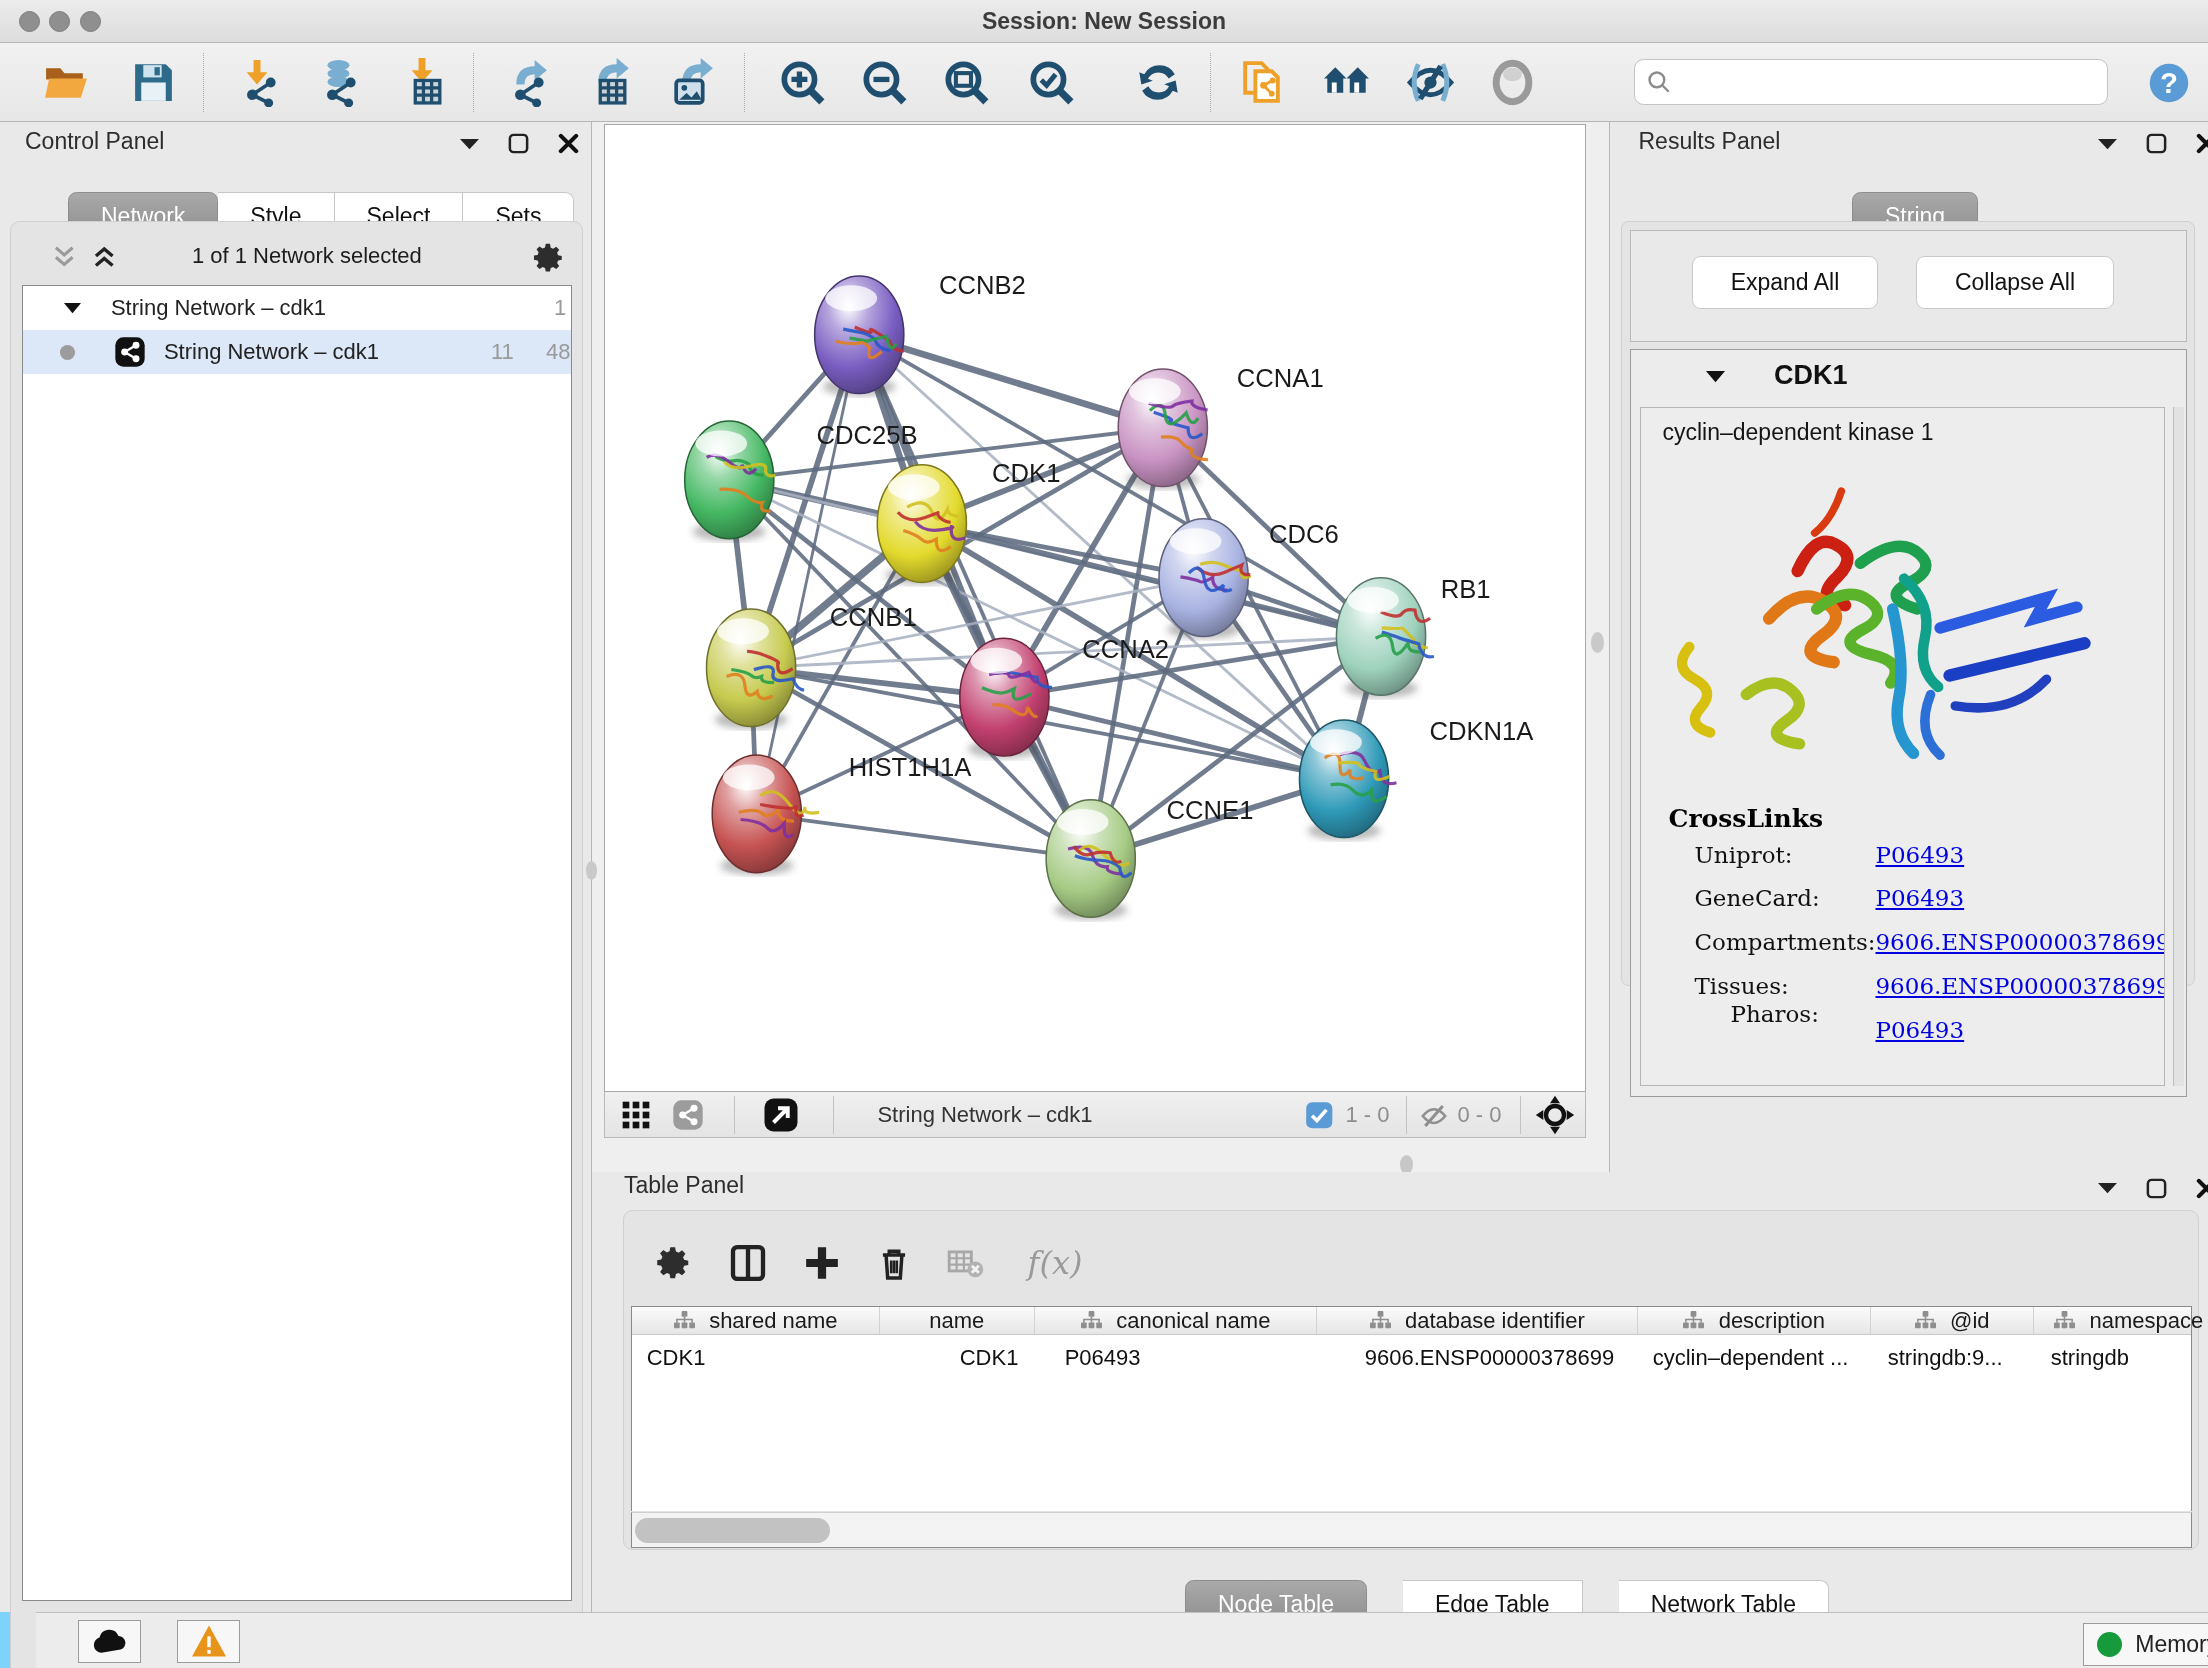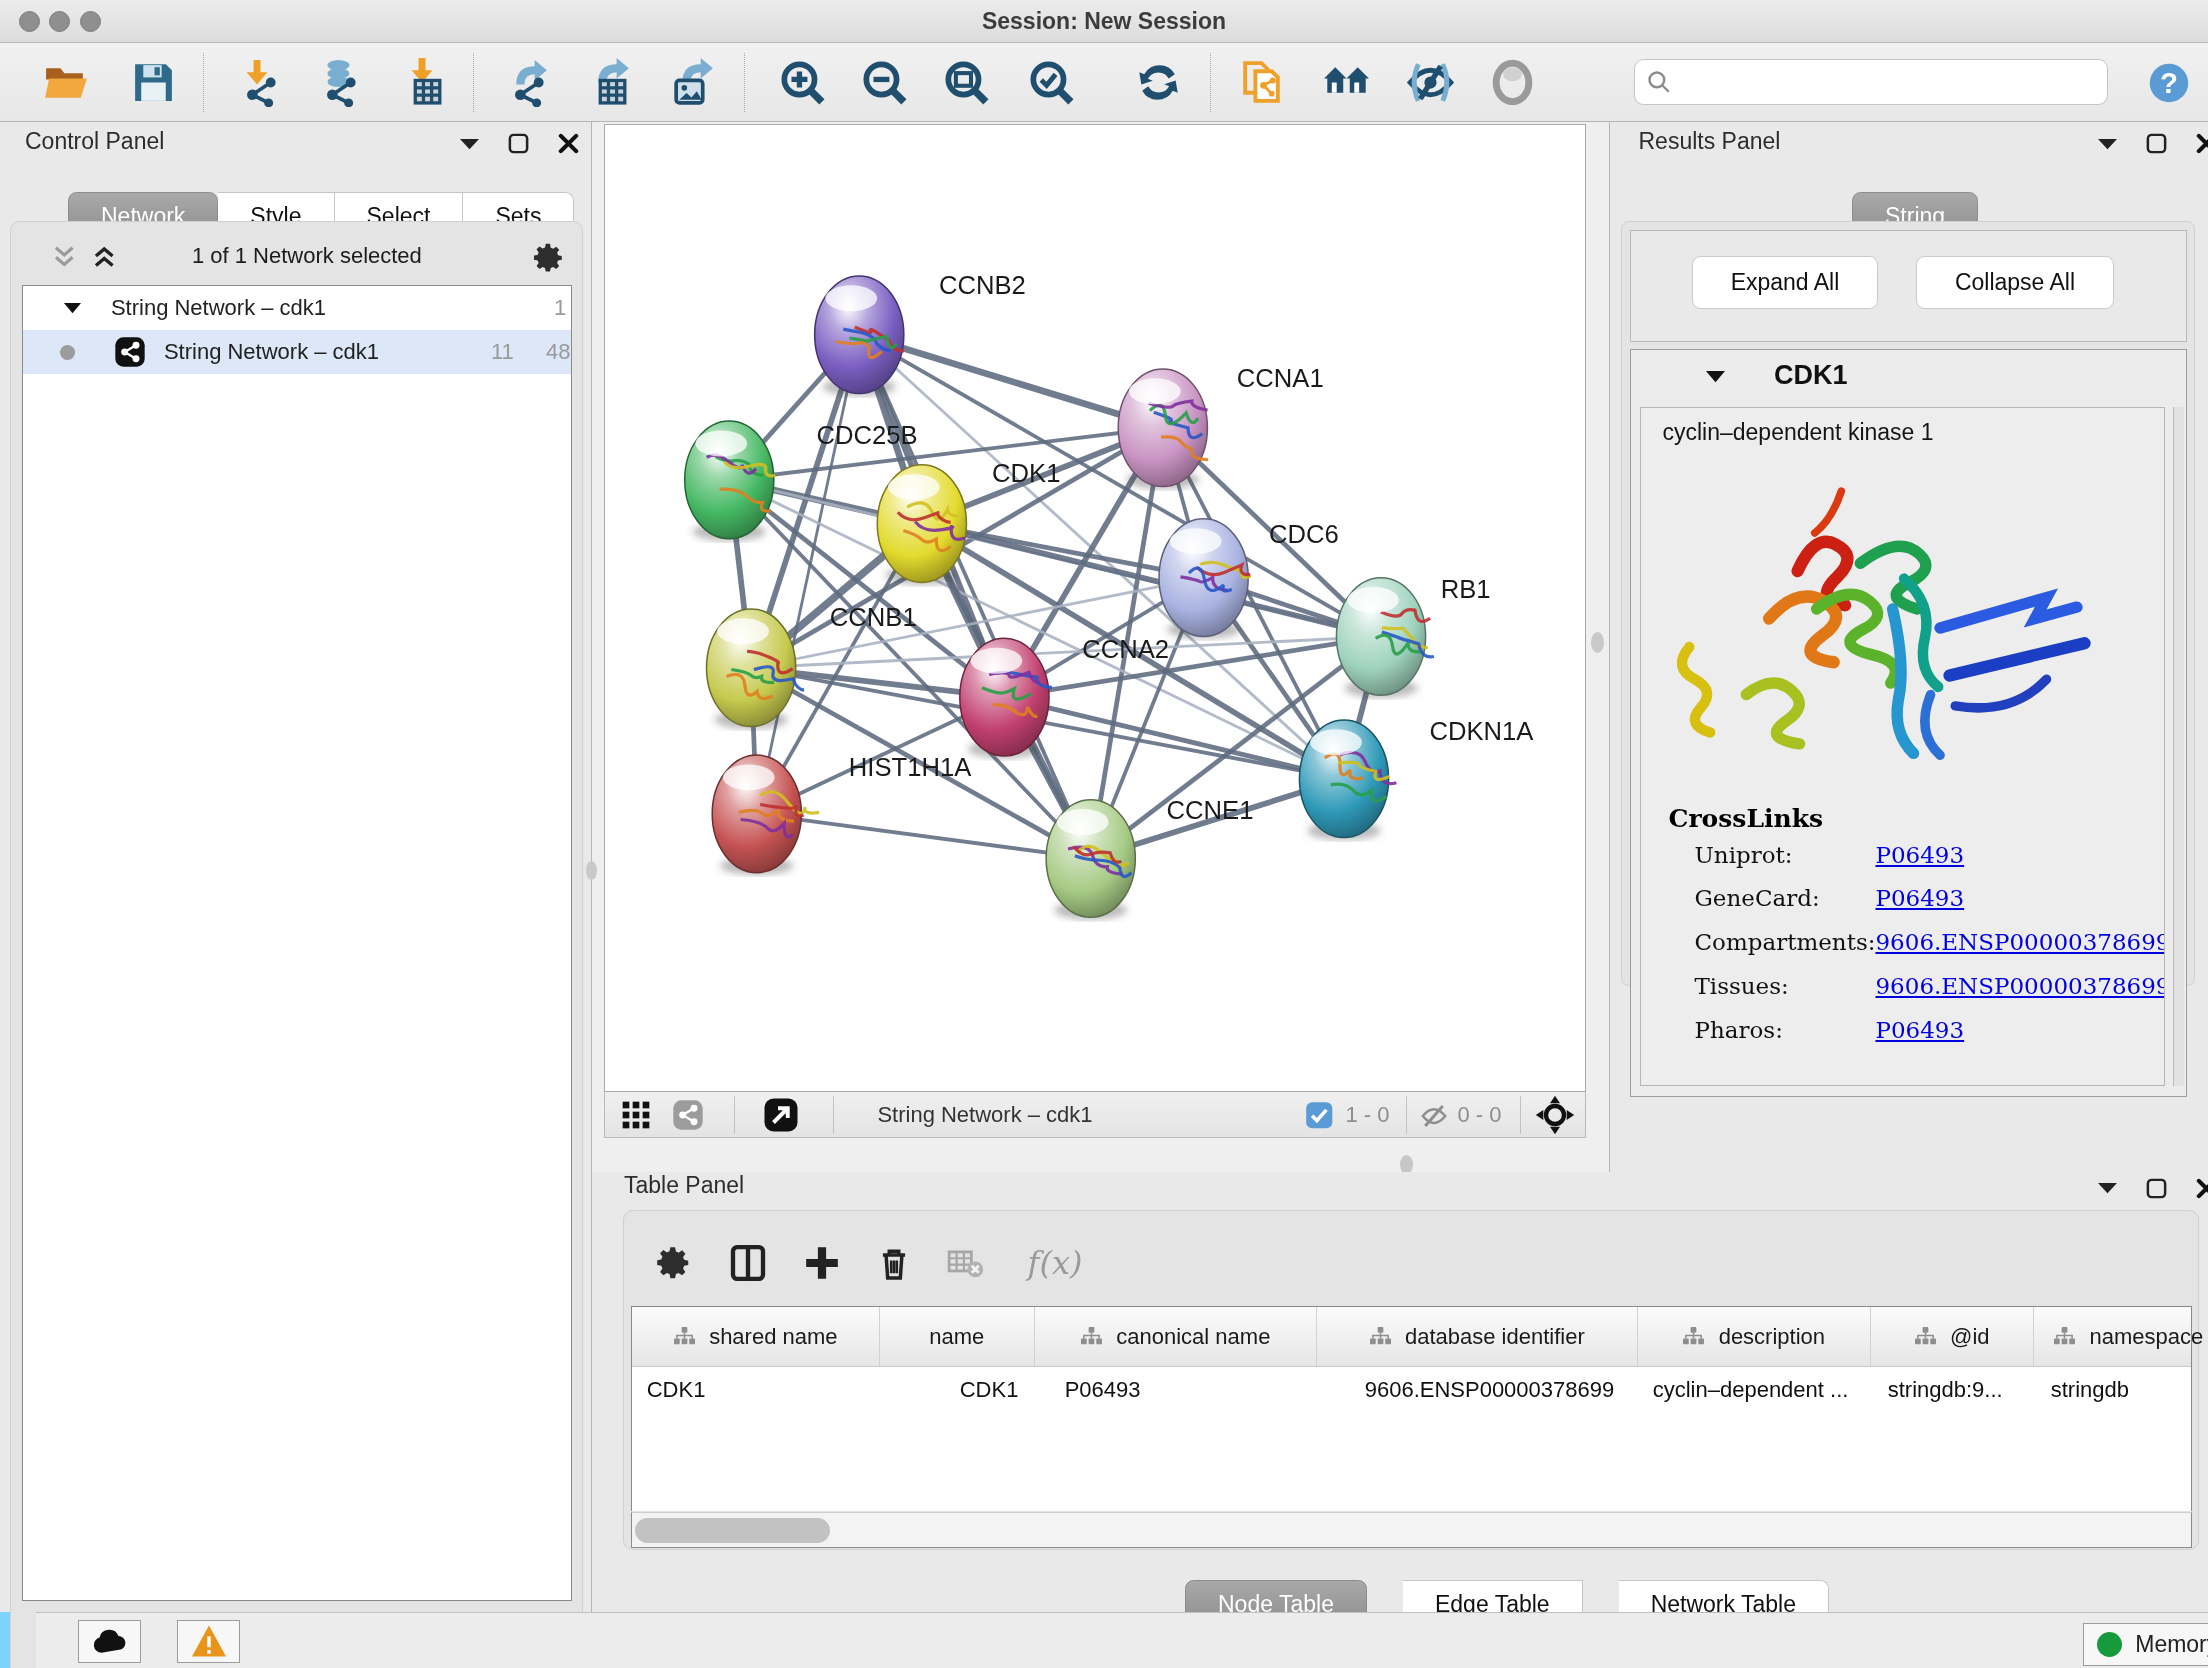--- a/index.html
+++ b/index.html
@@ -83,21 +83,21 @@
   .xl-val{position:absolute;left:181px;font-family:"DejaVu Serif",serif;font-size:23px;}
   .xl-val a{color:#0000e0;text-decoration:underline;}
   #rp-scroll{position:absolute;right:1.9px;top:57px;width:11.4px;height:679px;background:#e2e2e2;border-left:1px solid #bbb;}
   
   #table-panel{position:absolute;left:592px;top:1172px;width:1617px;height:440px;background:#e9e9e9;}
   #tp-card{position:absolute;left:31px;top:38px;width:1576px;height:340px;
     background:#e4e4e4;border:1px solid #d0d0d0;border-radius:9.5px;}
   .tp-tool{position:absolute;top:27px;width:49px;height:49px;display:flex;align-items:center;justify-content:center;}
   #tp-table{position:absolute;left:6.7px;top:95px;width:1561px;height:205px;background:#fff;
     border:1px solid #8a8a8a;border-bottom:none;}
-  #tp-header{display:flex;height:60px;background:linear-gradient(#fbfbfb,#e6e6e6);
+  #tp-header{display:flex;height:28px;background:linear-gradient(#fbfbfb,#e6e6e6);
     border-bottom:1.9px solid #c9c9c9;}
   .th{display:flex;align-items:center;gap:13.3px;justify-content:center;font-size:22px;color:#1a1a1a;
     border-right:1px solid #d2d2d2;overflow:hidden;white-space:nowrap;flex:none;}
   #tp-row{display:flex;height:46px;}
   .td{font-size:22px;color:#111;padding-top:9.5px;white-space:nowrap;overflow:hidden;flex:none;}
   #tp-scroll{position:absolute;left:6.7px;top:301px;width:1561px;height:36px;background:#f3f3f3;
     border:1px solid #8a8a8a;border-top:1px solid #cfcfcf;}
   #tp-thumb{position:absolute;left:3.8px;top:4.8px;width:195px;height:25px;border-radius:12.4px;background:#c2c2c2;}
   #tp-tabs{position:absolute;left:593px;top:386px;gap:36px;}
   
@@ -779,21 +779,21 @@
           <span id="crosslinks-title">CrossLinks</span>
           <div id="xl-rows">
               <span class="xl-row" style="top: 434px;">Uniprot:</span>
               <span class="xl-val" style="top: 434px; left: 234px;"><a href="#">P06493</a></span>
               <span class="xl-row" style="top: 477px;">GeneCard:</span>
               <span class="xl-val" style="top: 477px; left: 234px;"><a href="#">P06493</a></span>
               <span class="xl-row" style="top: 521px;">Compartments:</span>
               <span class="xl-val" style="top: 521px; left: 234px;"><a href="#">9606.ENSP00000378699</a></span>
               <span class="xl-row" style="top: 565px;">Tissues:</span>
               <span class="xl-val" style="top: 565px; left: 234px;"><a href="#">9606.ENSP00000378699</a></span>
-              <span class="xl-row" style="top: 609px;">Pharos:</span>
+              <span class="xl-row" style="top: 593px; margin-left: 36px;">Pharos:</span>
               <span class="xl-val" style="top: 609px; left: 234px;"><a href="#">P06493</a></span>
             </div>
         </div>
         <div id="rp-scroll"></div>
       </div>
     </div>
   </div>
 
   <div id="table-panel">
     <div style="position:absolute;left:32px;top:0" class="panel-title">Table Panel</div>

